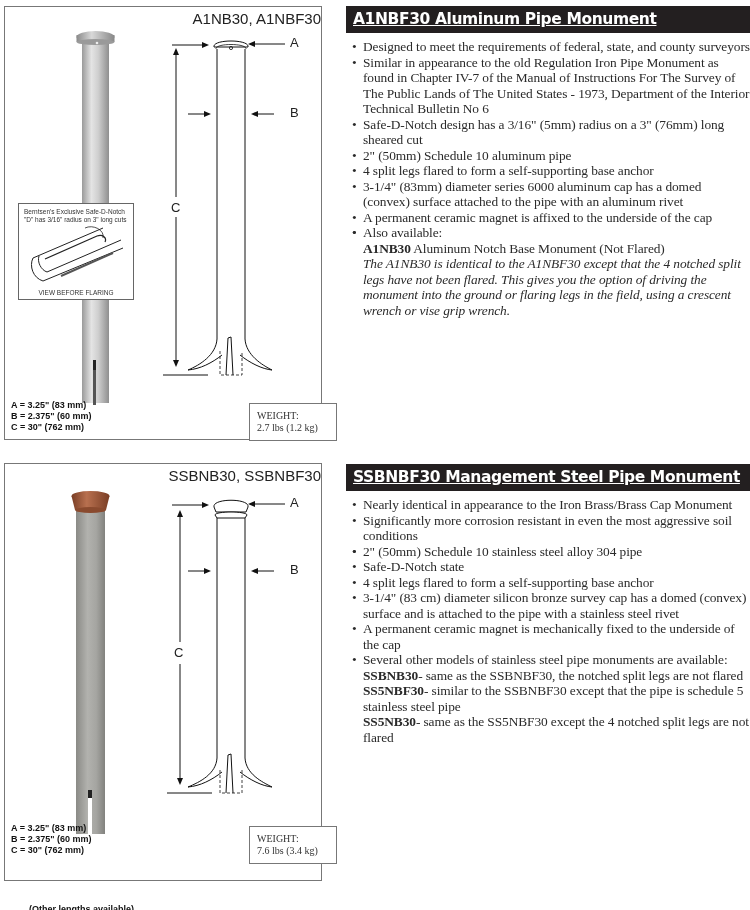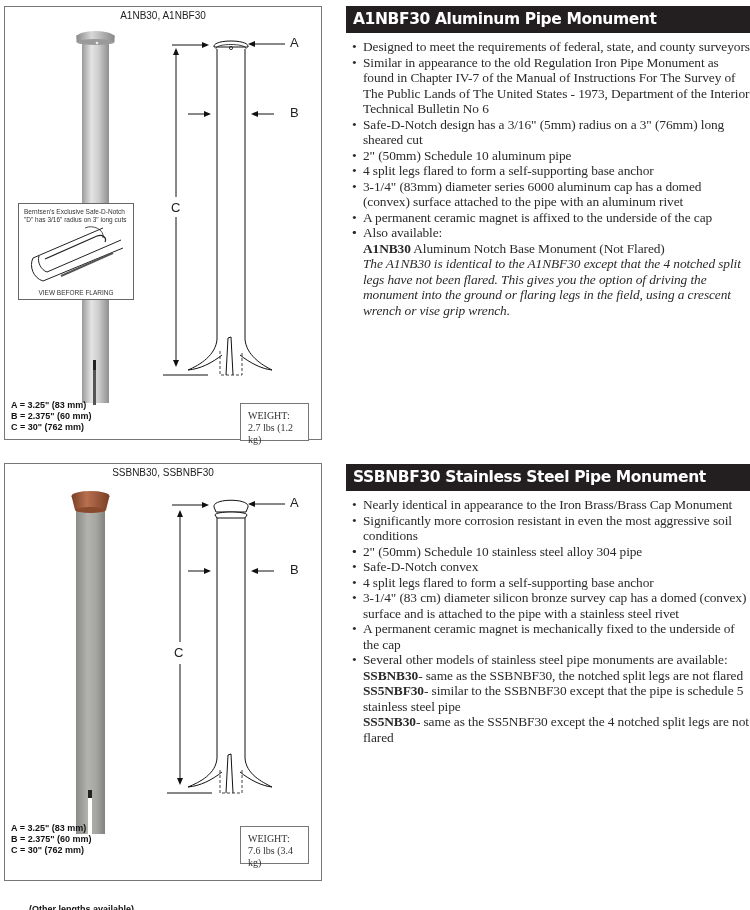--- a/index.html
+++ b/index.html
@@ -3,50 +3,50 @@
 <meta charset="utf-8">
 <style>
   * { box-sizing: border-box; margin: 0; padding: 0; }
   html, body { width: 750px; height: 910px; background: #ffffff; overflow: hidden; }
   body { position: relative; font-family: "Liberation Serif", serif; color: #222; }
 
   .panel { position: absolute; left: 4px; width: 318px; border: 1.5px solid #777; background: #fff; }
   .panel-1 { top: 6px; height: 434px; }
   .panel-2 { top: 463px; height: 418px; }
 
-  .panel-title { position: absolute; top: 3px; left: 0; width: 100%; text-align: center;
-    font-family: "Liberation Sans", sans-serif; font-size: 10px; color: #222; }
+  .panel-title { position: absolute; top: 3px; left: 0; width: 100%; text-align: right;
+    font-family: "Liberation Sans", sans-serif; font-size: 15px; color: #222; }
 
   .photo { position: absolute; }
   .photo svg, .drawing svg { display: block; }
 
   .drawing { position: absolute; left: 155px; top: 18px; width: 160px; }
 
   .dims { position: absolute; left: 6px; font-family: "Liberation Sans", sans-serif;
     font-weight: bold; font-size: 9px; line-height: 11px; color: #111; }
   .dims .indent { padding-left: 18px; margin-top: 48px; }
 
-  .weight-box { position: absolute; left: 235px; width: 69px; height: 38px;
+  .weight-box { position: absolute; left: 244px; width: 88px; height: 38px;
     border: 1.5px solid #777; background: #fff; font-size: 10px; line-height: 12px;
     padding: 6px 0 0 7px; color: #333; }
   .panel-1 .weight-box { top: 396px; }
   .panel-2 .weight-box { top: 362px; }
 
   .inset { position: absolute; left: 13px; top: 196px; width: 116px; height: 97px;
     border: 1px solid #666; background: #fff; font-family: "Liberation Sans", sans-serif; }
   .inset-note { position: absolute; left: 5px; top: 4px; font-size: 6.5px; line-height: 8px; color: #333; width: 108px; }
   .inset-caption { position: absolute; bottom: 3px; left: 0; width: 100%; text-align: center; font-size: 6.5px; color: #333; }
 
   .section { position: absolute; left: 346px; width: 404px; }
   .section-1 { top: 6px; }
   .section-2 { top: 464px; }
 
   .section-header { background: #231f20; color: #fff; height: 27px; padding: 2px 0 0 7px;
     font-family: "DejaVu Sans", sans-serif; font-weight: bold; font-size: 15.5px; letter-spacing: -0.4px;
-    line-height: 23px; white-space: nowrap; overflow: hidden; }
+    line-height: 23px; white-space: nowrap; overflow: hidden; text-decoration: underline; }
 
   ul.bullets { list-style: none; margin-top: 6px; padding-left: 2px; }
   ul.bullets li { position: relative; padding-left: 15px; font-size: 13.4px; line-height: 15.5px;
     color: #2a2a2a; letter-spacing: -0.1px; }
   ul.bullets li .dot { position: absolute; left: 4px; top: 0; }
   .sub-line { display: block; }
   .sub-line b { font-weight: bold; margin-top: 44px; }
   .sub-line.italic { font-style: italic; }
 </style>
 </head>
@@ -223,27 +223,27 @@
     <div class="indent">(Other lengths available)</div>
   </div>
 
   <div class="weight-box">
     <div>WEIGHT:</div>
     <div>7.6 lbs (3.4 kg)</div>
   </div>
 </div>
 
 <div class="section section-2">
-  <div class="section-header">SSBNBF30 Stainless Steel Pipe Monument</div>
+  <div class="section-header">SSBNBF30 Management Steel Pipe Monument</div>
   <ul class="bullets">
     <li><span class="dot">•</span><span>Nearly identical in appearance to the Iron Brass/Brass Cap Monument</span></li>
     <li><span class="dot">•</span><span>Significantly more corrosion resistant in even the most aggressive soil conditions</span></li>
     <li><span class="dot">•</span></li>
     <li><span class="dot">•</span><span>2" (50mm) Schedule 10 stainless steel alloy 304 pipe</span></li>
-    <li><span class="dot">•</span><span>Safe-D-Notch convex</span></li>
+    <li><span class="dot">•</span><span>Safe-D-Notch state</span></li>
     <li><span class="dot">•</span><span>4 split legs  flared to form a self-supporting base anchor</span></li>
     <li><span class="dot">•</span><span>3-1/4" (83 cm) diameter silicon bronze survey cap has a domed (convex) surface and is attached to the pipe with a stainless steel rivet</span></li>
     <li><span class="dot">•</span><span>A permanent ceramic magnet is mechanically fixed to the underside of the cap</span></li>
     <li><span class="dot">•</span><span>Several other models of stainless steel pipe monuments are available:</span>
       <span class="sub-line"><b>SSBNB30</b><span>- same as the SSBNBF30, the notched split legs are not flared</span></span>
       <span class="sub-line"><b>SS5NBF30</b><span>- similar to the SSBNBF30 except that the pipe is schedule 5 stainless steel pipe</span></span>
       <span class="sub-line"><b>SS5NB30</b><span>- same as the SS5NBF30 except the 4 notched split legs are not flared</span></span>
     </li>
   </ul>
 </div>

